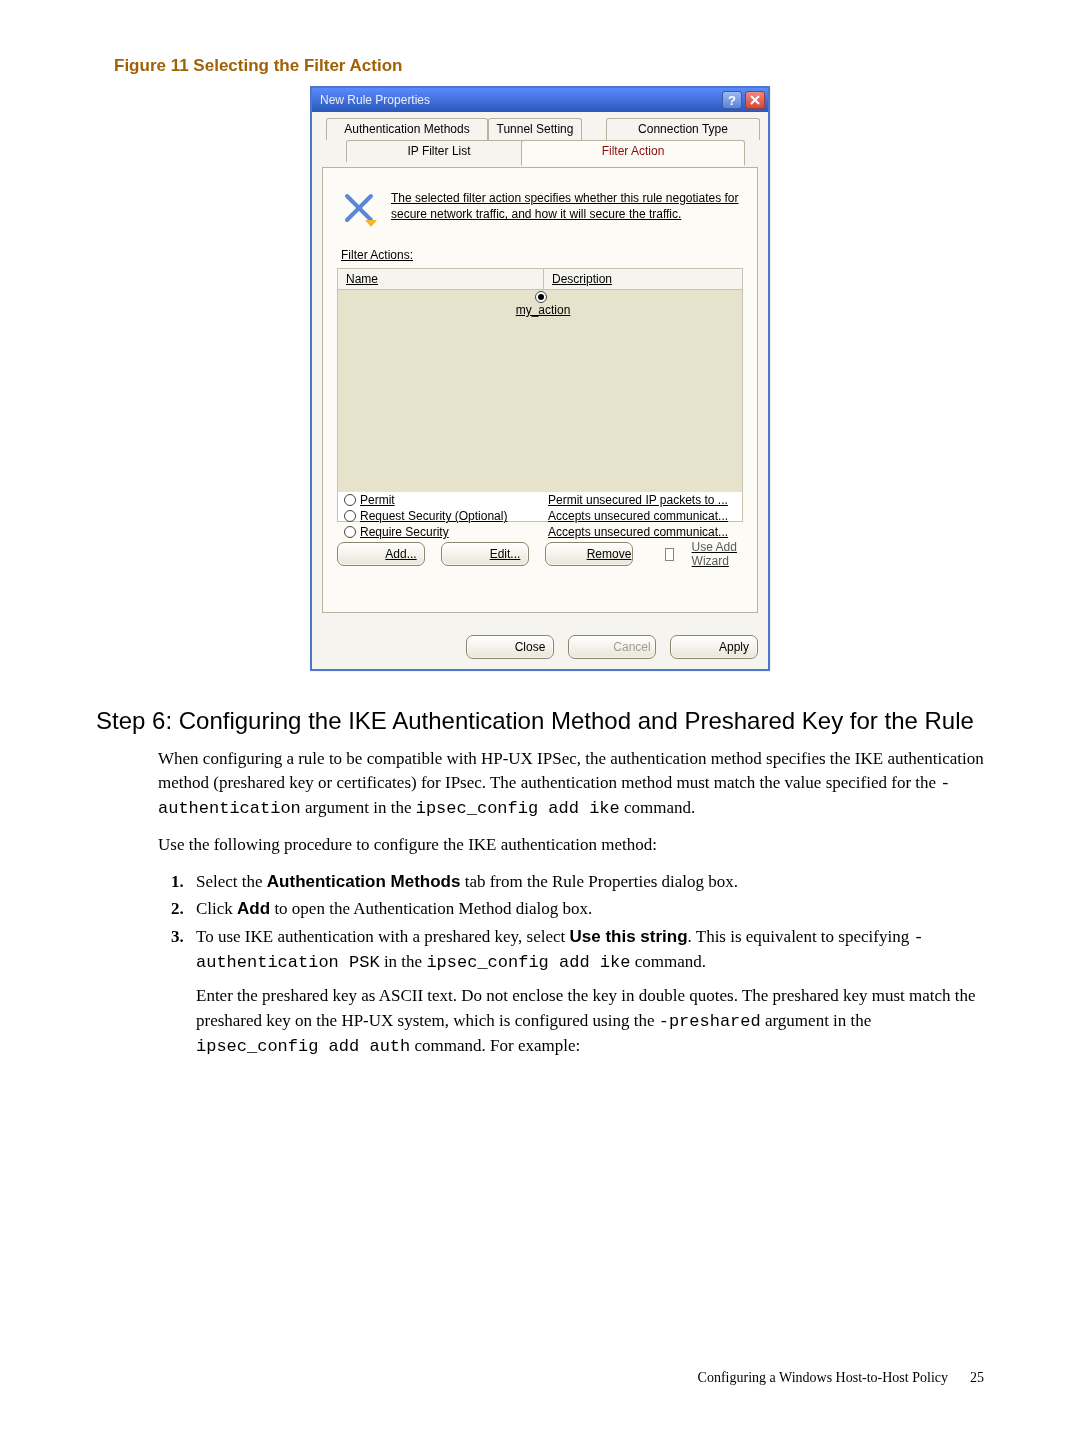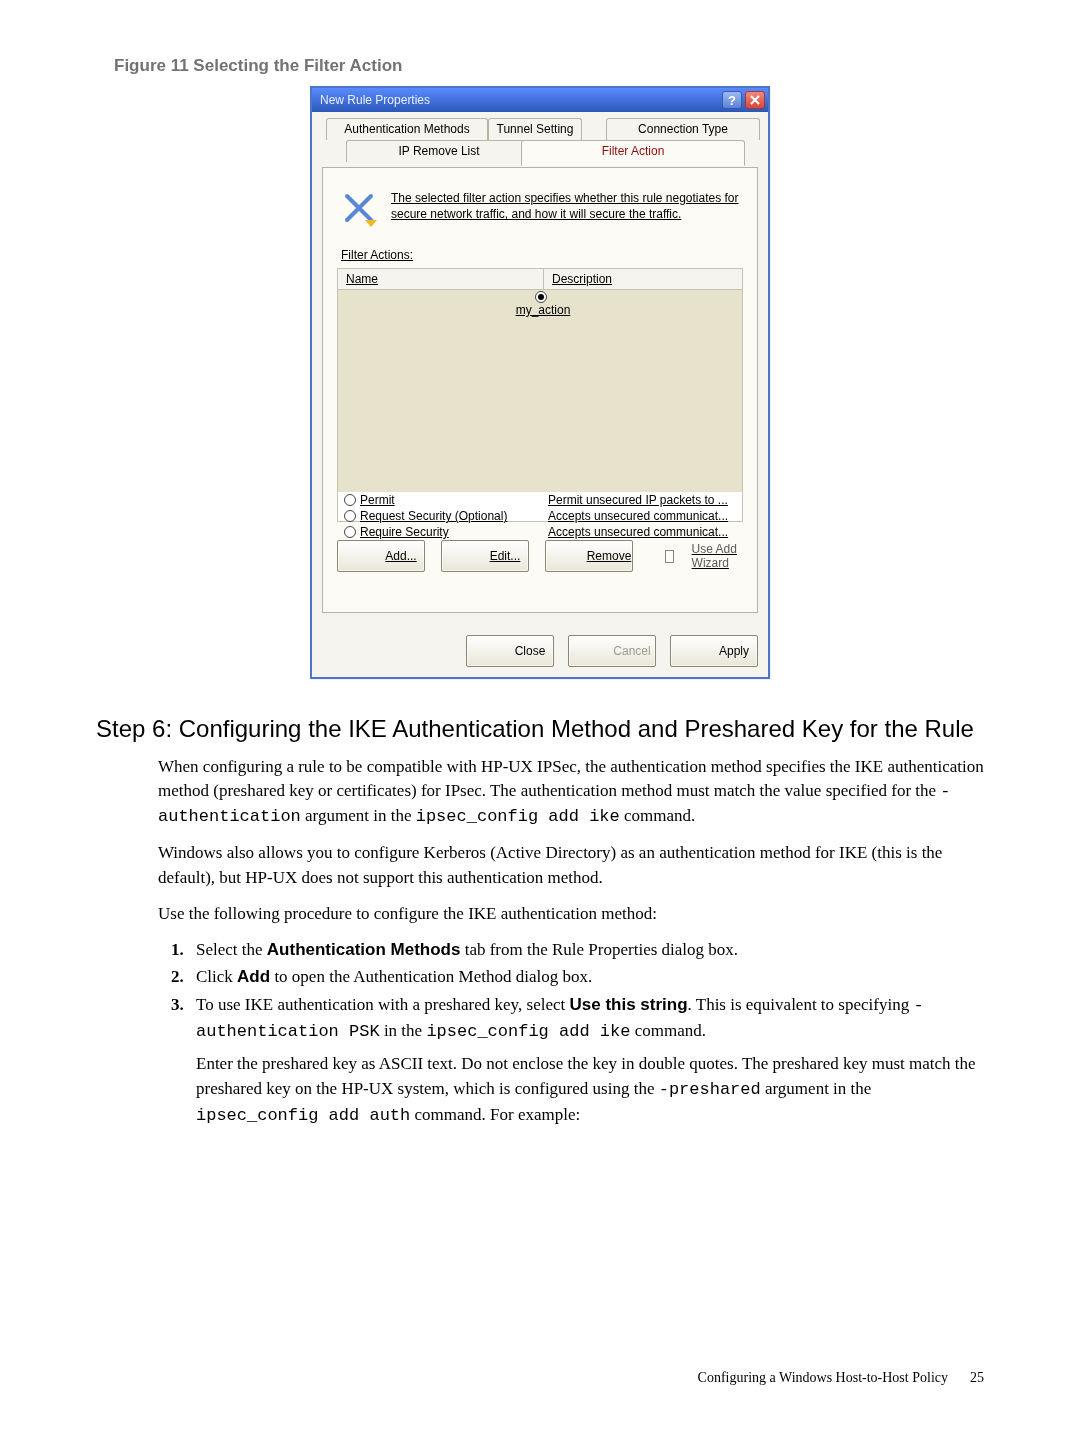--- a/index.html
+++ b/index.html
@@ -13,21 +13,21 @@
     height: 1438px;
     position: relative;
   }
   .page {
     padding: 56px 96px 0 96px;
   }
   .figure-caption {
     font-family: "Trebuchet MS", "Lucida Grande", Arial, sans-serif;
     font-weight: 700;
     font-size: 17px;
-    color: #737373;
+    color: #a16207;
     margin: 0 0 10px 18px;
   }
 
   
   .dialog {
     width: 460px;
     margin: 0 auto 36px auto;
     border: 2px solid #4d76c8;
     background: #f6f4ee;
     font-family: Tahoma, Arial, sans-serif;
@@ -142,23 +142,23 @@
   }
   .radio.sel::after { content:""; width:6px;height:6px;border-radius:50%;background:#000; }
   .list-row span.label { flex: 0 0 188px; }
   .list-row span.desc { flex: 1; }
 
   .btn-row {
     display: flex; gap: 16px; align-items: center;
     margin-top: 18px;
   }
   .win-btn {
-    min-width: 88px; height: 32px;
+    min-width: 88px; height: 24px;
     border: 1px solid #8a8672;
-    border-radius: 2px;
+    border-radius: 7px;
     background: linear-gradient(180deg,#ffffff,#e9e6d8);
     font-family: Tahoma, Arial, sans-serif; font-size: 12px;
     display:inline-flex;align-items:center;justify-content:center;
     box-shadow: inset 0 0 0 1px rgba(255,255,255,0.6);
     padding-left: 40px;
   }
   .btn-row .spacer { flex:1; }
   .chk-wrap { display:flex;align-items:center;gap:18px;font-size:12px;color:#5a5a5a; }
   .chk { width:13px;height:13px;border:1px solid #8a8672;background:#fff; }
 
@@ -226,21 +226,21 @@
               <path d="M1 1 L9 9 M9 1 L1 9" stroke="#fff" stroke-width="2"></path>
             </svg>
         </div>
       </div>
     </div>
     <div class="dialog-body">
       <div class="tabs-area">
         <div class="tab t-auth">Authentication Methods</div>
         <div class="tab t-tunnel">Tunnel Setting</div>
         <div class="tab t-conn">Connection Type</div>
-        <div class="tab t-iplist">IP Remove List</div>
+        <div class="tab t-iplist">IP Filter List</div>
         <div class="tab t-faction">Filter Action</div>
       </div>
       <div class="tab-panel">
         <div class="filter-msg">
           <div class="icon-x">
             <svg viewBox="0 0 36 36">
               <path d="M6 6 L30 30" stroke="#5a88d6" stroke-width="4" stroke-linecap="round"></path>
               <path d="M30 6 L6 30" stroke="#5a88d6" stroke-width="4" stroke-linecap="round"></path>
             </svg>
           </div>
@@ -292,21 +292,20 @@
       <div class="win-btn">Apply</div>
     </div>
   </div>
 
   <h2 class="step">Step 6: Configuring the IKE Authentication Method and Preshared Key for the Rule</h2>
 
   <div class="body-indent">
     <p class="para">
       <span>When configuring a rule to be compatible with HP-UX IPSec, the authentication method specifies the IKE authentication method (preshared key or certificates) for IPsec. The authentication method must match the value specified for the </span><code>-authentication</code><span> argument in the </span><code>ipsec_config add ike</code><span> command.</span>
     </p>
-    <p class="para">Windows also allows you to configure Kerberos (Active Directory) as an authentication method for IKE (this is the default), but HP-UX does not support this authentication method.</p>
     <p class="para">Use the following procedure to configure the IKE authentication method:</p>
     <ol class="steps">
       <li class="item">
         <span>Select the </span><b class="sans">Authentication Methods</b><span> tab from the Rule Properties dialog box.</span>
       </li>
       <li class="item">
         <span>Click </span><b class="sans">Add</b><span> to open the Authentication Method dialog box.</span>
       </li>
       <li class="item">
         <span>To use IKE authentication with a preshared key, select </span><b class="sans">Use this string</b><span>. This is equivalent to specifying </span><code>-authentication PSK</code><span> in the </span><code>ipsec_config add ike</code><span> command.</span>

